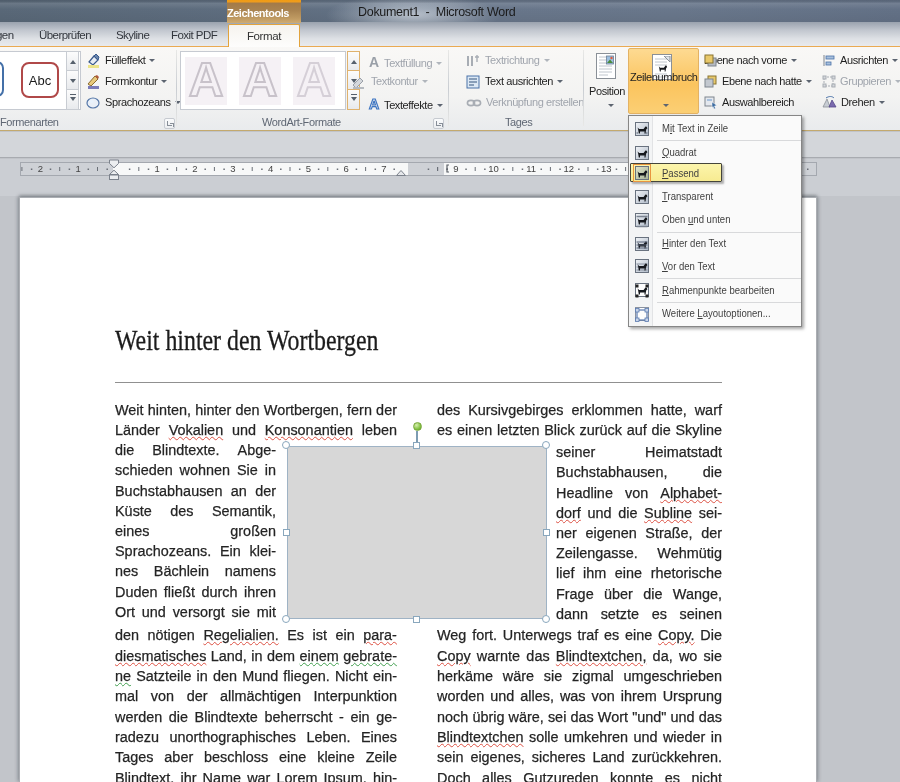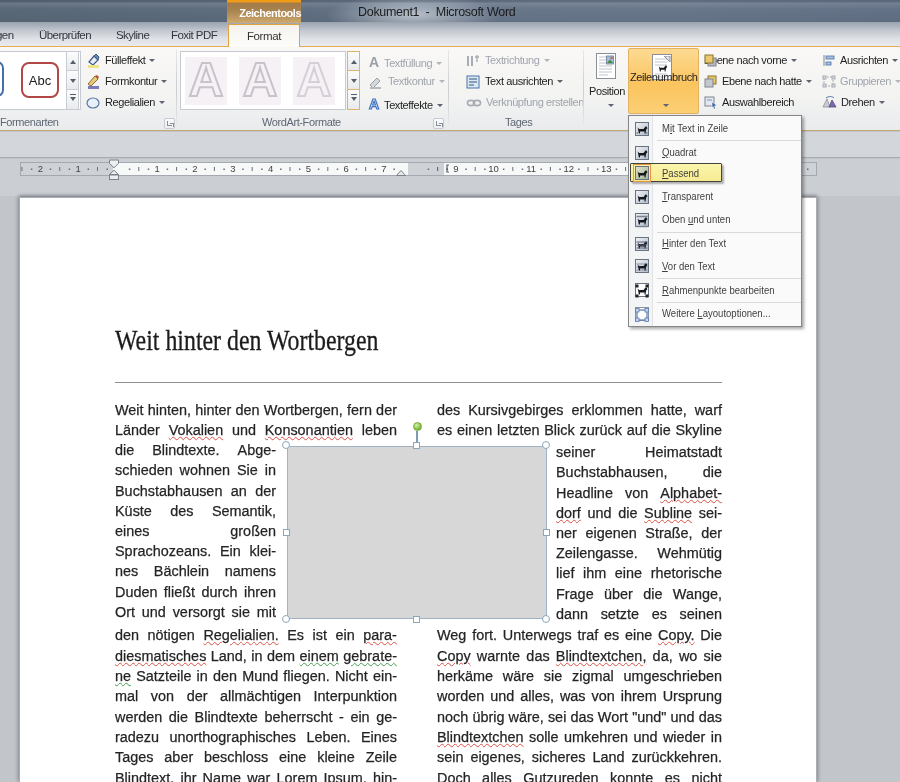--- a/index.html
+++ b/index.html
@@ -9,21 +9,21 @@
 #titlebar{left:0;top:0;width:900px;height:22px;
  background:radial-gradient(ellipse 118px 28px at 413px 15px,rgba(208,215,224,.8),rgba(208,215,224,0) 74%),linear-gradient(90deg,#596878 0%,#5f6e80 30%,#68768a 55%,#69778b 75%,#637186 100%)}
 #titlebar:after{content:"";position:absolute;inset:0;background:linear-gradient(180deg,rgba(0,0,0,.10) 0,rgba(0,0,0,.10) 5%,rgba(255,255,255,.10) 16%,rgba(255,255,255,0) 42%,rgba(0,0,0,.05))}
 #title{left:358px;top:5px;font-size:12.5px;letter-spacing:-.3px;color:#1b1b1b;z-index:3}
 
 #tabrow{left:0;top:22px;width:900px;height:25px;
  background:linear-gradient(180deg,#9aa2ae 0%,#c2c7cf 35%,#dee1e5 70%,#e9eaed 100%);
  border-bottom:1px solid #eaaa52}
 .tab{position:absolute;top:7px;font-size:11.5px;letter-spacing:-.55px;color:#33373e}
 
-#ztools{left:227px;top:0;width:74px;height:23px;z-index:3;text-align:right;
+#ztools{left:227px;top:0;width:74px;height:23px;z-index:3;text-align:left;
  background:linear-gradient(180deg,#f09b13 0%,#ef9c1c 7%,#a37b49 15%,#a98350 45%,#bf9a62 80%,#cfab71 100%);
  color:#fff;font-size:11px;font-weight:bold;letter-spacing:-.5px;line-height:26px}
 #formattab{left:228px;top:24px;width:72px;height:23px;z-index:3;text-align:center;
  background:linear-gradient(180deg,#f6f3ee,#fdfdfc);border:1px solid #e2a33c;border-bottom:none;
  border-radius:2px 2px 0 0;font-size:11.5px;letter-spacing:-.4px;color:#333;line-height:22px}
 
 #ribbon{left:0;top:47px;width:900px;height:84px;background:linear-gradient(180deg,#f9f8f6 0%,#f3f3f2 60%,#e9ebed 100%);border-bottom:1px solid #c3a96e}
 .gsep{position:absolute;top:3px;width:1px;height:76px;background:linear-gradient(180deg,#e8e8e6,#c9cdd2 50%,#e8e8e6)}
 .glabel{position:absolute;top:69px;font-size:11px;letter-spacing:-.4px;color:#5f6774}
 .launcher{position:absolute;top:71px;width:11px;height:11px;border:1px solid #c6cad0;border-radius:2px;background:linear-gradient(180deg,#fafbfc,#eceef1)}
@@ -95,34 +95,34 @@
         <rect x="2" y="12" width="11" height="3" fill="#ece48a"></rect>
       </svg><span style="margin-left:19px">Fülleffekt</span><span class="darr"></span></div>
   <div class="btnrow" style="left:86px;top:28px"><svg class="icon" style="left:0;top:-1px" width="15" height="15">
         <path d="M2 10 L9 2 L12 5 L5 12 Z" fill="#e8c87a" stroke="#8a6a30" stroke-width="1"></path>
         <path d="M9 2 L11 1 L13 3 L12 5Z" fill="#b05a3a"></path>
         <rect x="2" y="12" width="11" height="3" fill="#7a7ab8"></rect>
       </svg><span style="margin-left:19px">Formkontur</span><span class="darr"></span></div>
   <div class="btnrow" style="left:86px;top:49px"><svg class="icon" style="left:0;top:-1px" width="15" height="15">
         <ellipse cx="7" cy="8" rx="6" ry="5" fill="#e9eff7" stroke="#5577a8" stroke-width="1.2"></ellipse>
         <ellipse cx="5.5" cy="6.5" rx="2.5" ry="1.6" fill="#e8f2fc"></ellipse>
-      </svg><span style="margin-left:19px">Regelialien</span><span class="darr"></span></div>
+      </svg><span style="margin-left:19px">Sprachozeans</span><span class="darr"></span></div>
   <div class="glabel" style="left:0px">Formenarten</div>
   <div class="launcher" style="left:164px"></div>
   <div class="gsep" style="left:176px"></div>
 
   <div style="position:absolute;left:180px;top:4px;width:166px;height:59px;background:#fff;border:1px solid #c6cad1"></div>
   <div class="galA" style="left:185px">A</div>
   <div class="galA" style="left:239px">A</div>
   <div class="galA" style="left:293px;-webkit-text-stroke-color:#d5cfd7">A</div>
   <div class="spin up" style="left:347px;top:4px;border-color:#dfb26e"></div>
   <div class="spin" style="left:347px;top:23px;border-color:#dfb26e"></div>
   <div class="spin more" style="left:347px;top:42px;height:21px;border-color:#dfb26e"></div>
   <div class="btnrow gray" style="left:369px;top:7px"><span style="font-size:14px;font-weight:bold;color:#9aa0a8">A</span>&nbsp;&nbsp;Textfüllung<span class="darr g"></span></div>
-  <div class="btnrow gray" style="left:369px;top:28px"><svg class="icon" style="left:0;top:0" width="15" height="14">
+  <div class="btnrow gray" style="left:352px;top:28px"><svg class="icon" style="left:0;top:0" width="15" height="14">
         <path d="M1 10 L8 3 L11 6 L4 13Z" fill="#d5d8dc" stroke="#9aa0a8"></path>
         <rect x="1" y="12" width="11" height="2" fill="#b5bac0"></rect>
       </svg><span style="margin-left:19px">Textkontur</span><span class="darr g"></span></div>
   <div class="btnrow" style="left:369px;top:49px"><span style="font-size:14px;font-weight:bold;color:transparent;-webkit-text-stroke:1.2px #3f76c2">A</span>&nbsp;&nbsp;Texteffekte<span class="darr"></span></div>
   <div class="glabel" style="left:262px">WordArt-Formate</div>
   <div class="launcher" style="left:433px"></div>
   <div class="gsep" style="left:448px"></div>
 
   <div class="btnrow gray" style="left:466px;top:7px"><svg class="icon" style="left:0;top:0" width="15" height="14">
         <rect x="1" y="2" width="2" height="10" fill="#a8adb4"></rect>

